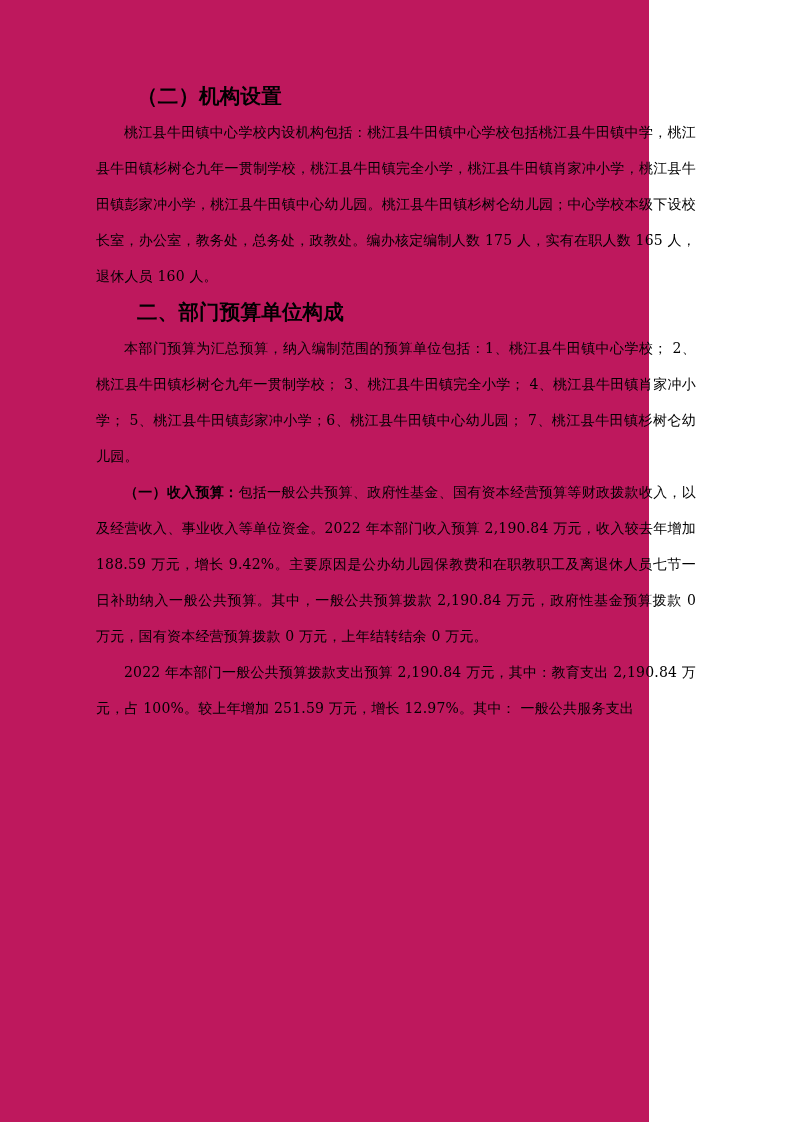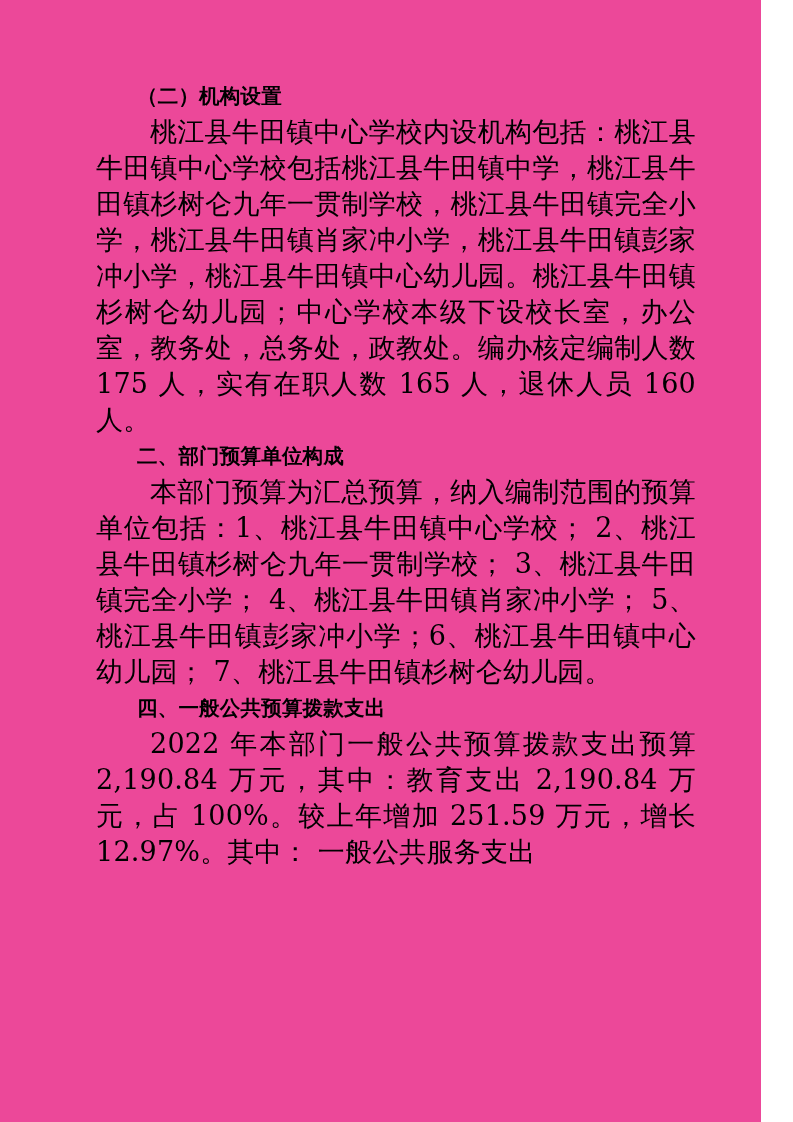--- a/index.html
+++ b/index.html
@@ -11,33 +11,33 @@
     width: 793px;
     height: 1122px;
     font-family: "DejaVu Serif", "Liberation Serif", serif;
     color: #000000;
     position: relative;
   }
   .page {
     position: absolute;
     left: 0;
     top: 0;
-    width: 761px;
+    width: 649px;
     height: 1122px;
-    background: #ec4899;
+    background: #be185d;
     box-sizing: border-box;
   }
   .page-inner {
     position: absolute;
     left: 96px;
     top: 78px;
     width: 600px;
   }
   .para {
-    font-size: 27px;
+    font-size: 14px;
     line-height: 36px;
     text-align: justify;
     text-justify: inter-ideograph;
     margin: 0;
     text-indent: 2em;
     letter-spacing: 0.2px;
     word-break: break-all;
   }
   .heading {
     font-size: 20.5px;
@@ -59,20 +59,20 @@
 
     <div class="heading">（二）机构设置</div>
 
     <div class="para">桃江县牛田镇中心学校内设机构包括：桃江县牛田镇中心学校包括桃江县牛田镇中学，桃江县牛田镇杉树仑九年一贯制学校，桃江县牛田镇完全小学，桃江县牛田镇肖家冲小学，桃江县牛田镇彭家冲小学，桃江县牛田镇中心幼儿园。桃江县牛田镇杉树仑幼儿园；中心学校本级下设校长室，办公室，教务处，总务处，政教处。编办核定编制人数 175 人，实有在职人数 165 人，退休人员 160 人。</div>
 
     <div class="heading">二、部门预算单位构成</div>
 
     <div class="para">本部门预算为汇总预算，纳入编制范围的预算单位包括：1、桃江县牛田镇中心学校； 2、桃江县牛田镇杉树仑九年一贯制学校； 3、桃江县牛田镇完全小学； 4、桃江县牛田镇肖家冲小学； 5、桃江县牛田镇彭家冲小学；6、桃江县牛田镇中心幼儿园； 7、桃江县牛田镇杉树仑幼儿园。</div>
 
 
+    <div class="para"><span class="inline-head">（一）收入预算：</span><span>包括一般公共预算、政府性基金、国有资本经营预算等财政拨款收入，以及经营收入、事业收入等单位资金。2022 年本部门收入预算 2,190.84 万元，收入较去年增加 188.59 万元，增长 9.42%。主要原因是公办幼儿园保教费和在职教职工及离退休人员七节一日补助纳入一般公共预算。其中，一般公共预算拨款 2,190.84 万元，政府性基金预算拨款 0 万元，国有资本经营预算拨款 0 万元，上年结转结余 0 万元。</span></div>
 
 
-    <div class="heading">四、一般公共预算拨款支出</div>
 
     <div class="para">2022 年本部门一般公共预算拨款支出预算 2,190.84 万元，其中：教育支出 2,190.84 万元，占 100%。较上年增加 251.59 万元，增长 12.97%。其中： 一般公共服务支出</div>
 
   </div>
 </div>
 
 </body></html>

